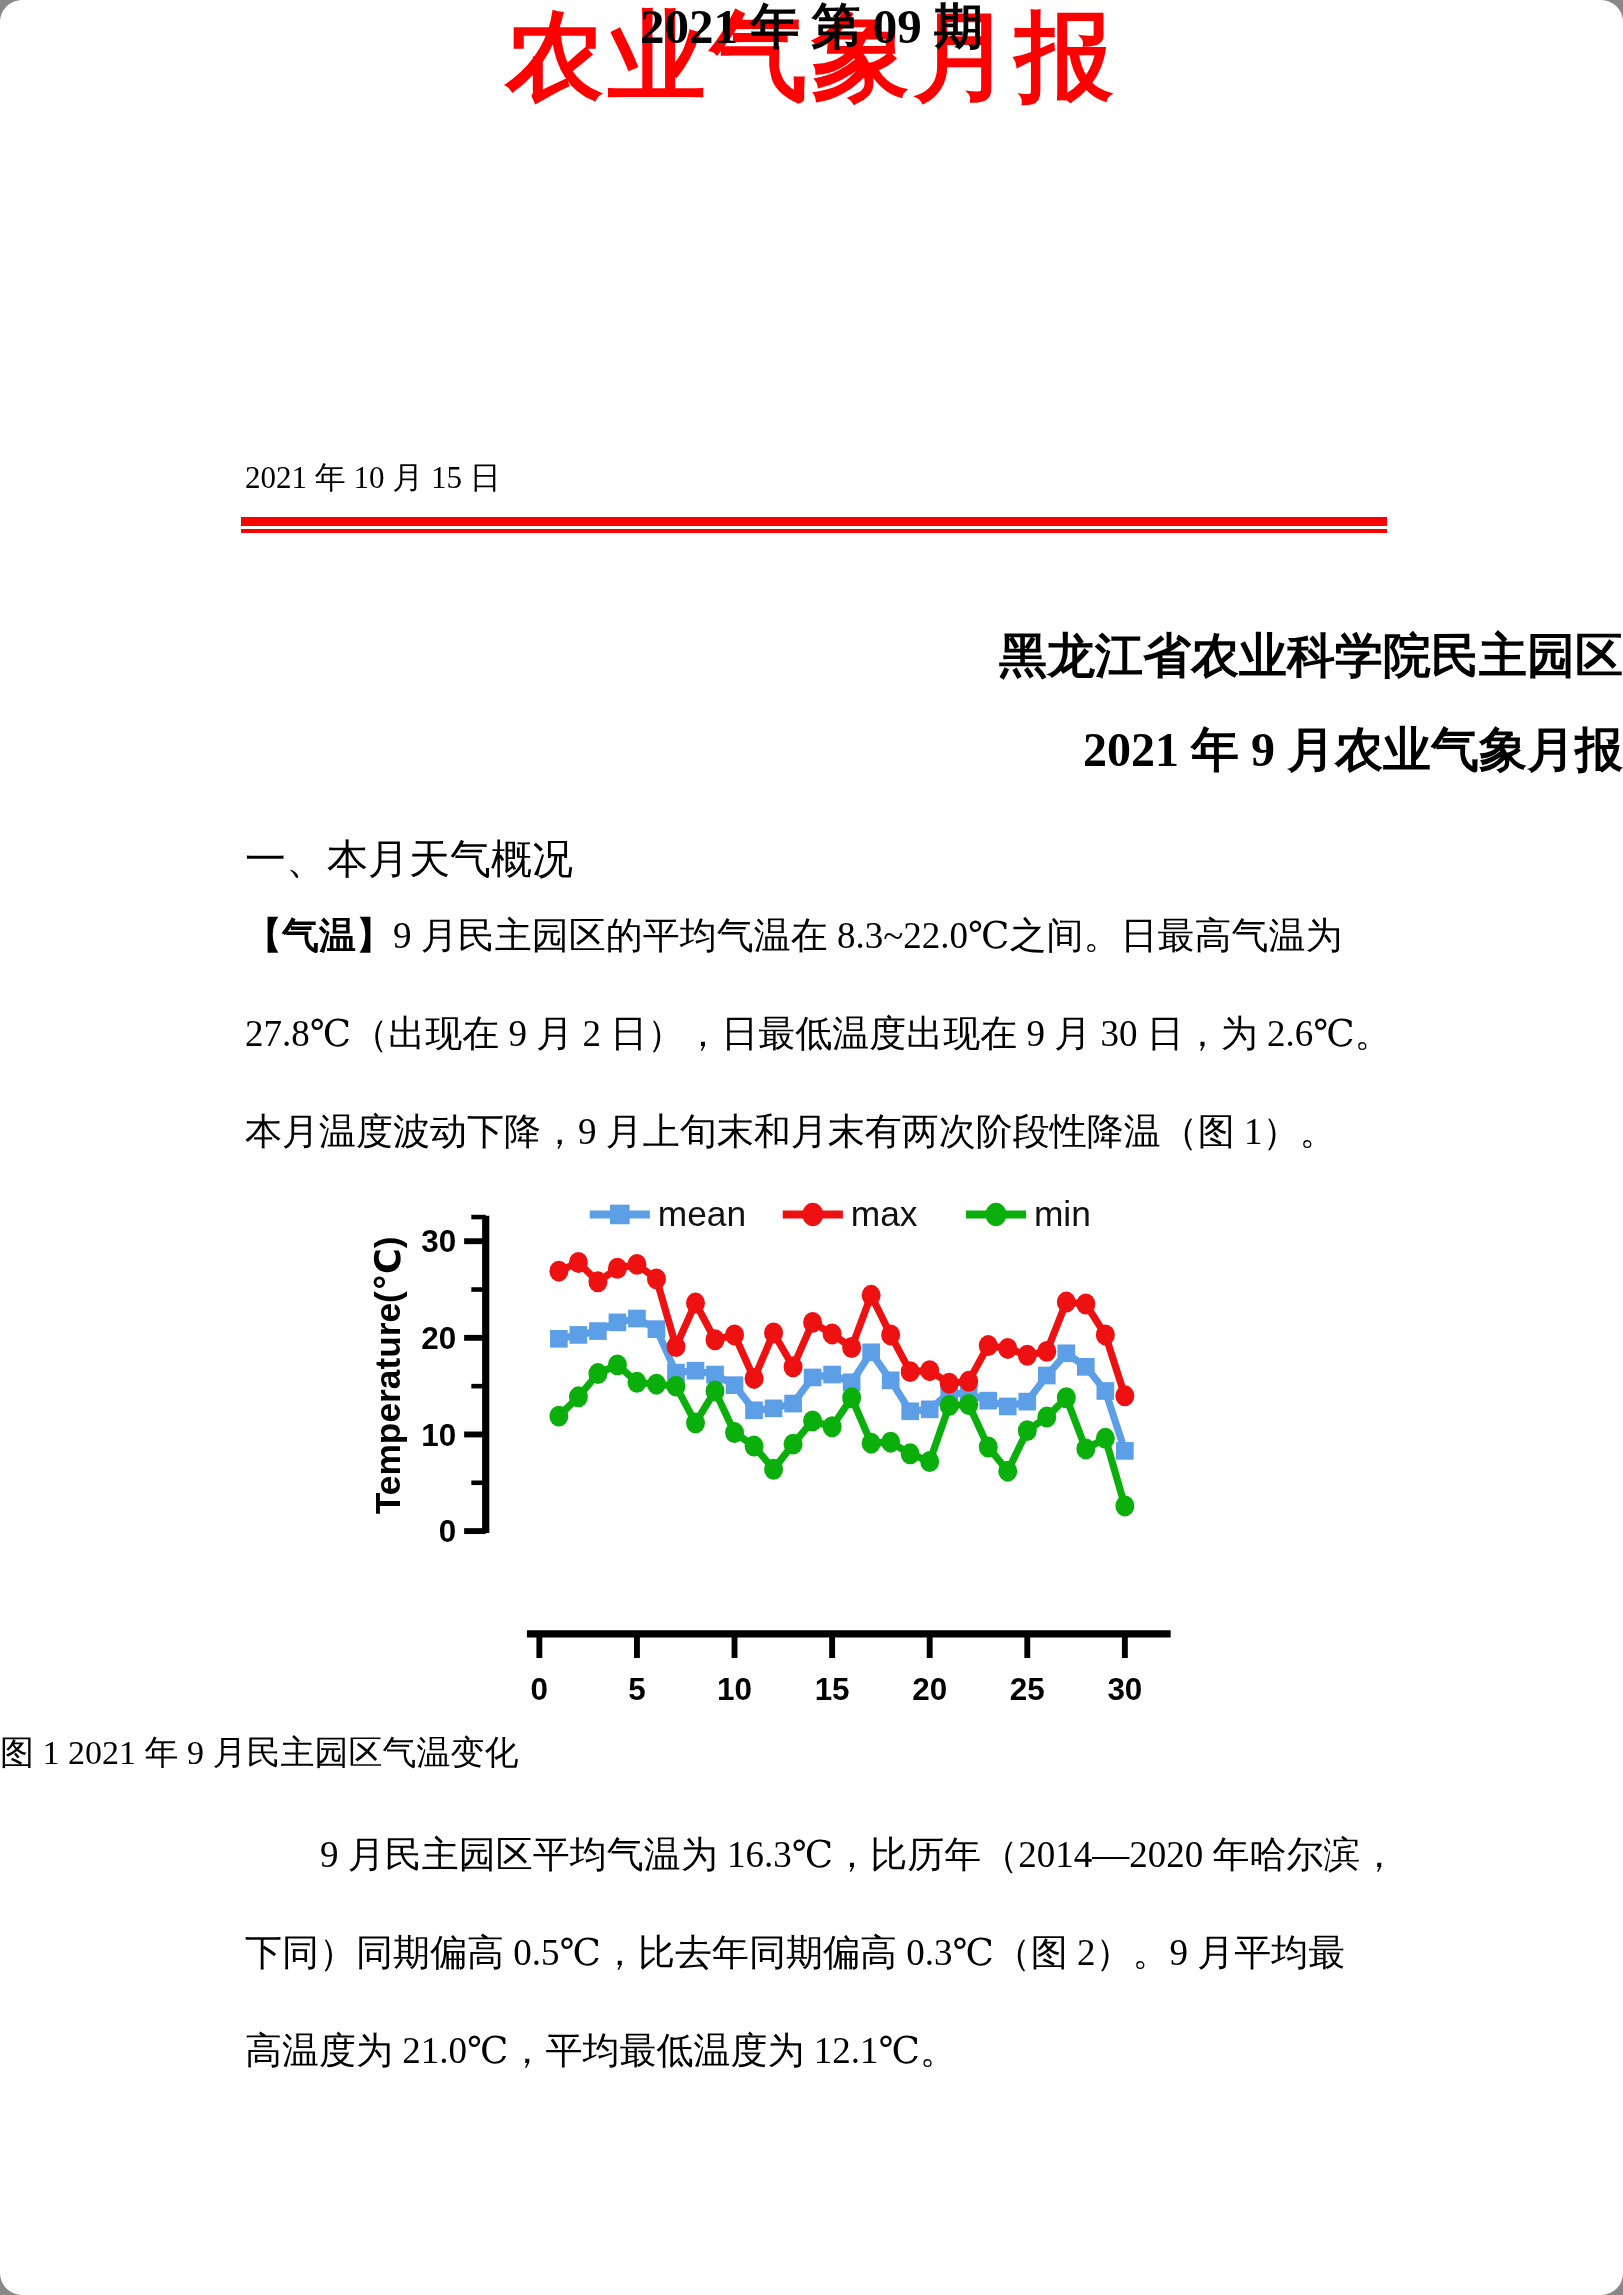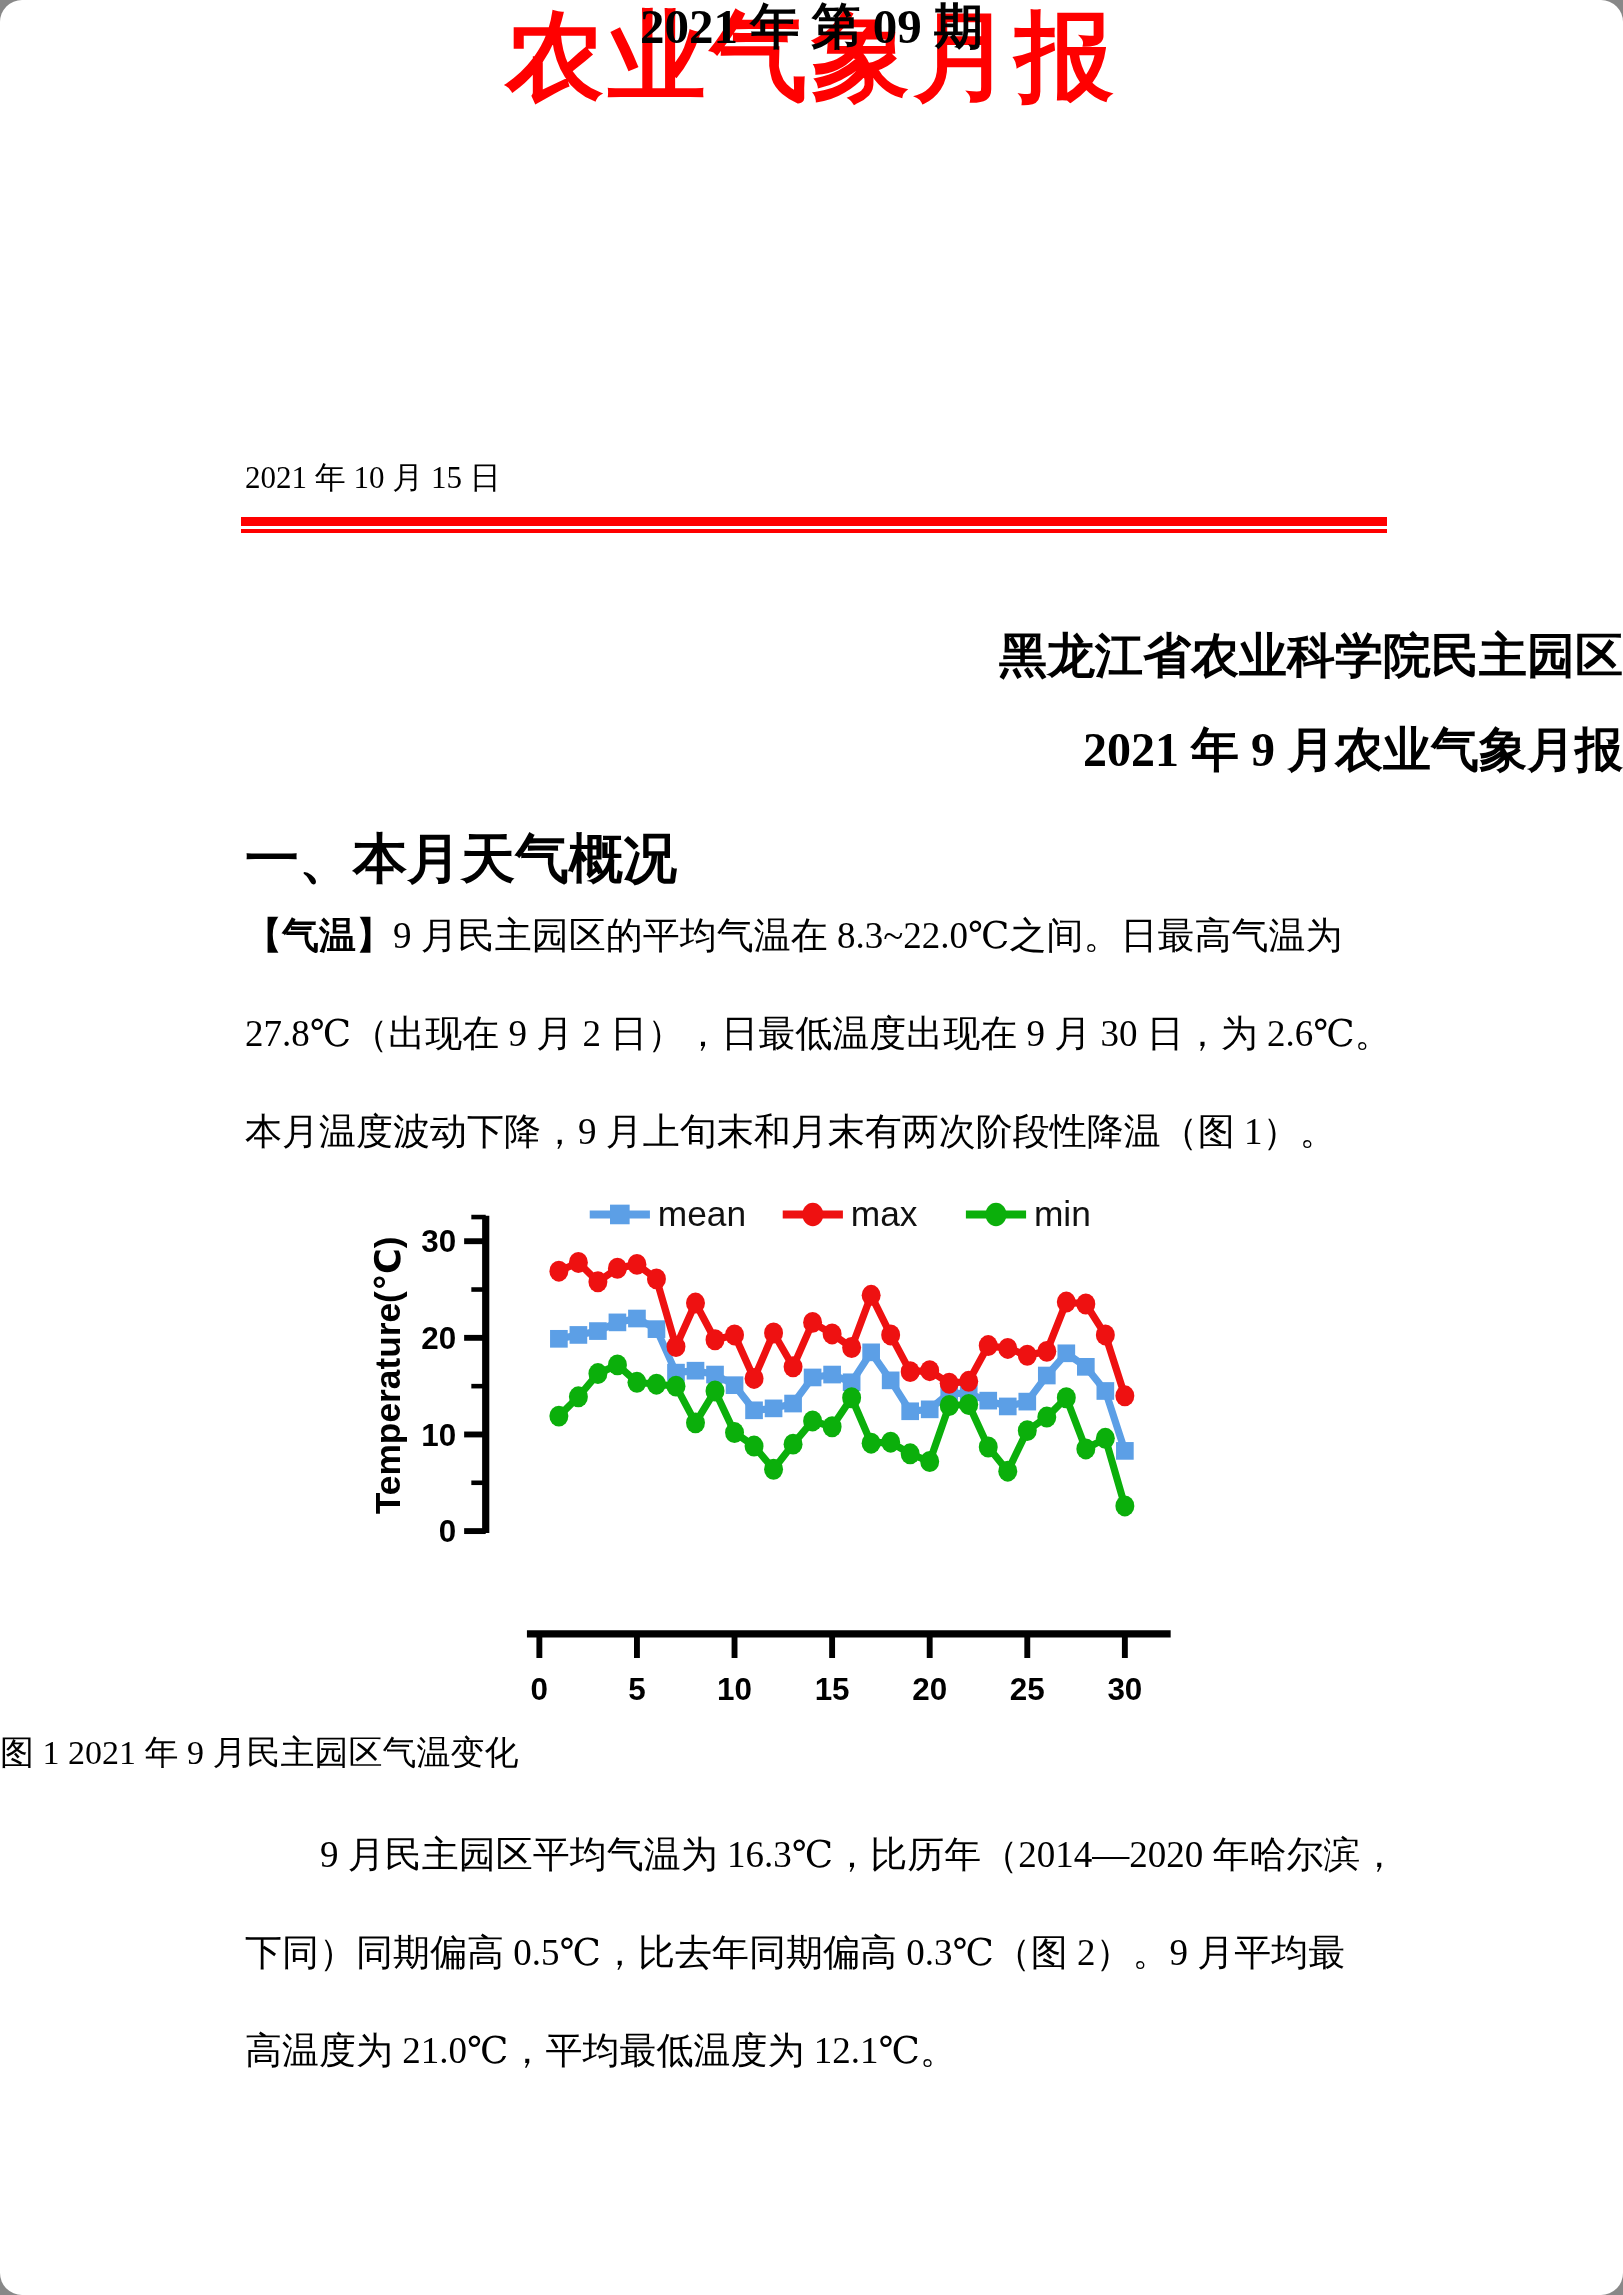--- a/index.html
+++ b/index.html
@@ -32,21 +32,21 @@
   .header-row .org { font-weight:700; }
   .header-row .date { font-weight:400; }
   .rule { position:absolute; left:241px; top:517px; width:1146px; }
   .rule-thick { height:8.5px; }
   .rule-thin  { height:4.6px; margin-top:3.3px; }
   .report-title { position:absolute; left:0; width:100%; text-align:right; font-weight:700; font-size:48px; line-height:60px; }
   .r1 { top:626px; }
   .r2 { top:720px; }
   .section-heading {
     position:absolute; left:245px; top:832px;
-    font-size:54px; line-height:54px; font-weight:700;
+    font-size:41px; line-height:54px; font-weight:400;
   }
   .para { position:absolute; left:245px; width:1152px; font-size:37px; }
   .para1 { top:887px; }
   .para2 { top:1806px; }
   .para-line { height:98px; line-height:98px; white-space:nowrap; }
   .para-line .bold { font-weight:700; }
   .indent { padding-left:75px; }
   #chart-svg { position:absolute; left:366px; top:1158px; width:857px; height:563px; }
   .caption {
     position:absolute; left:0; top:1731px; width:100%;

